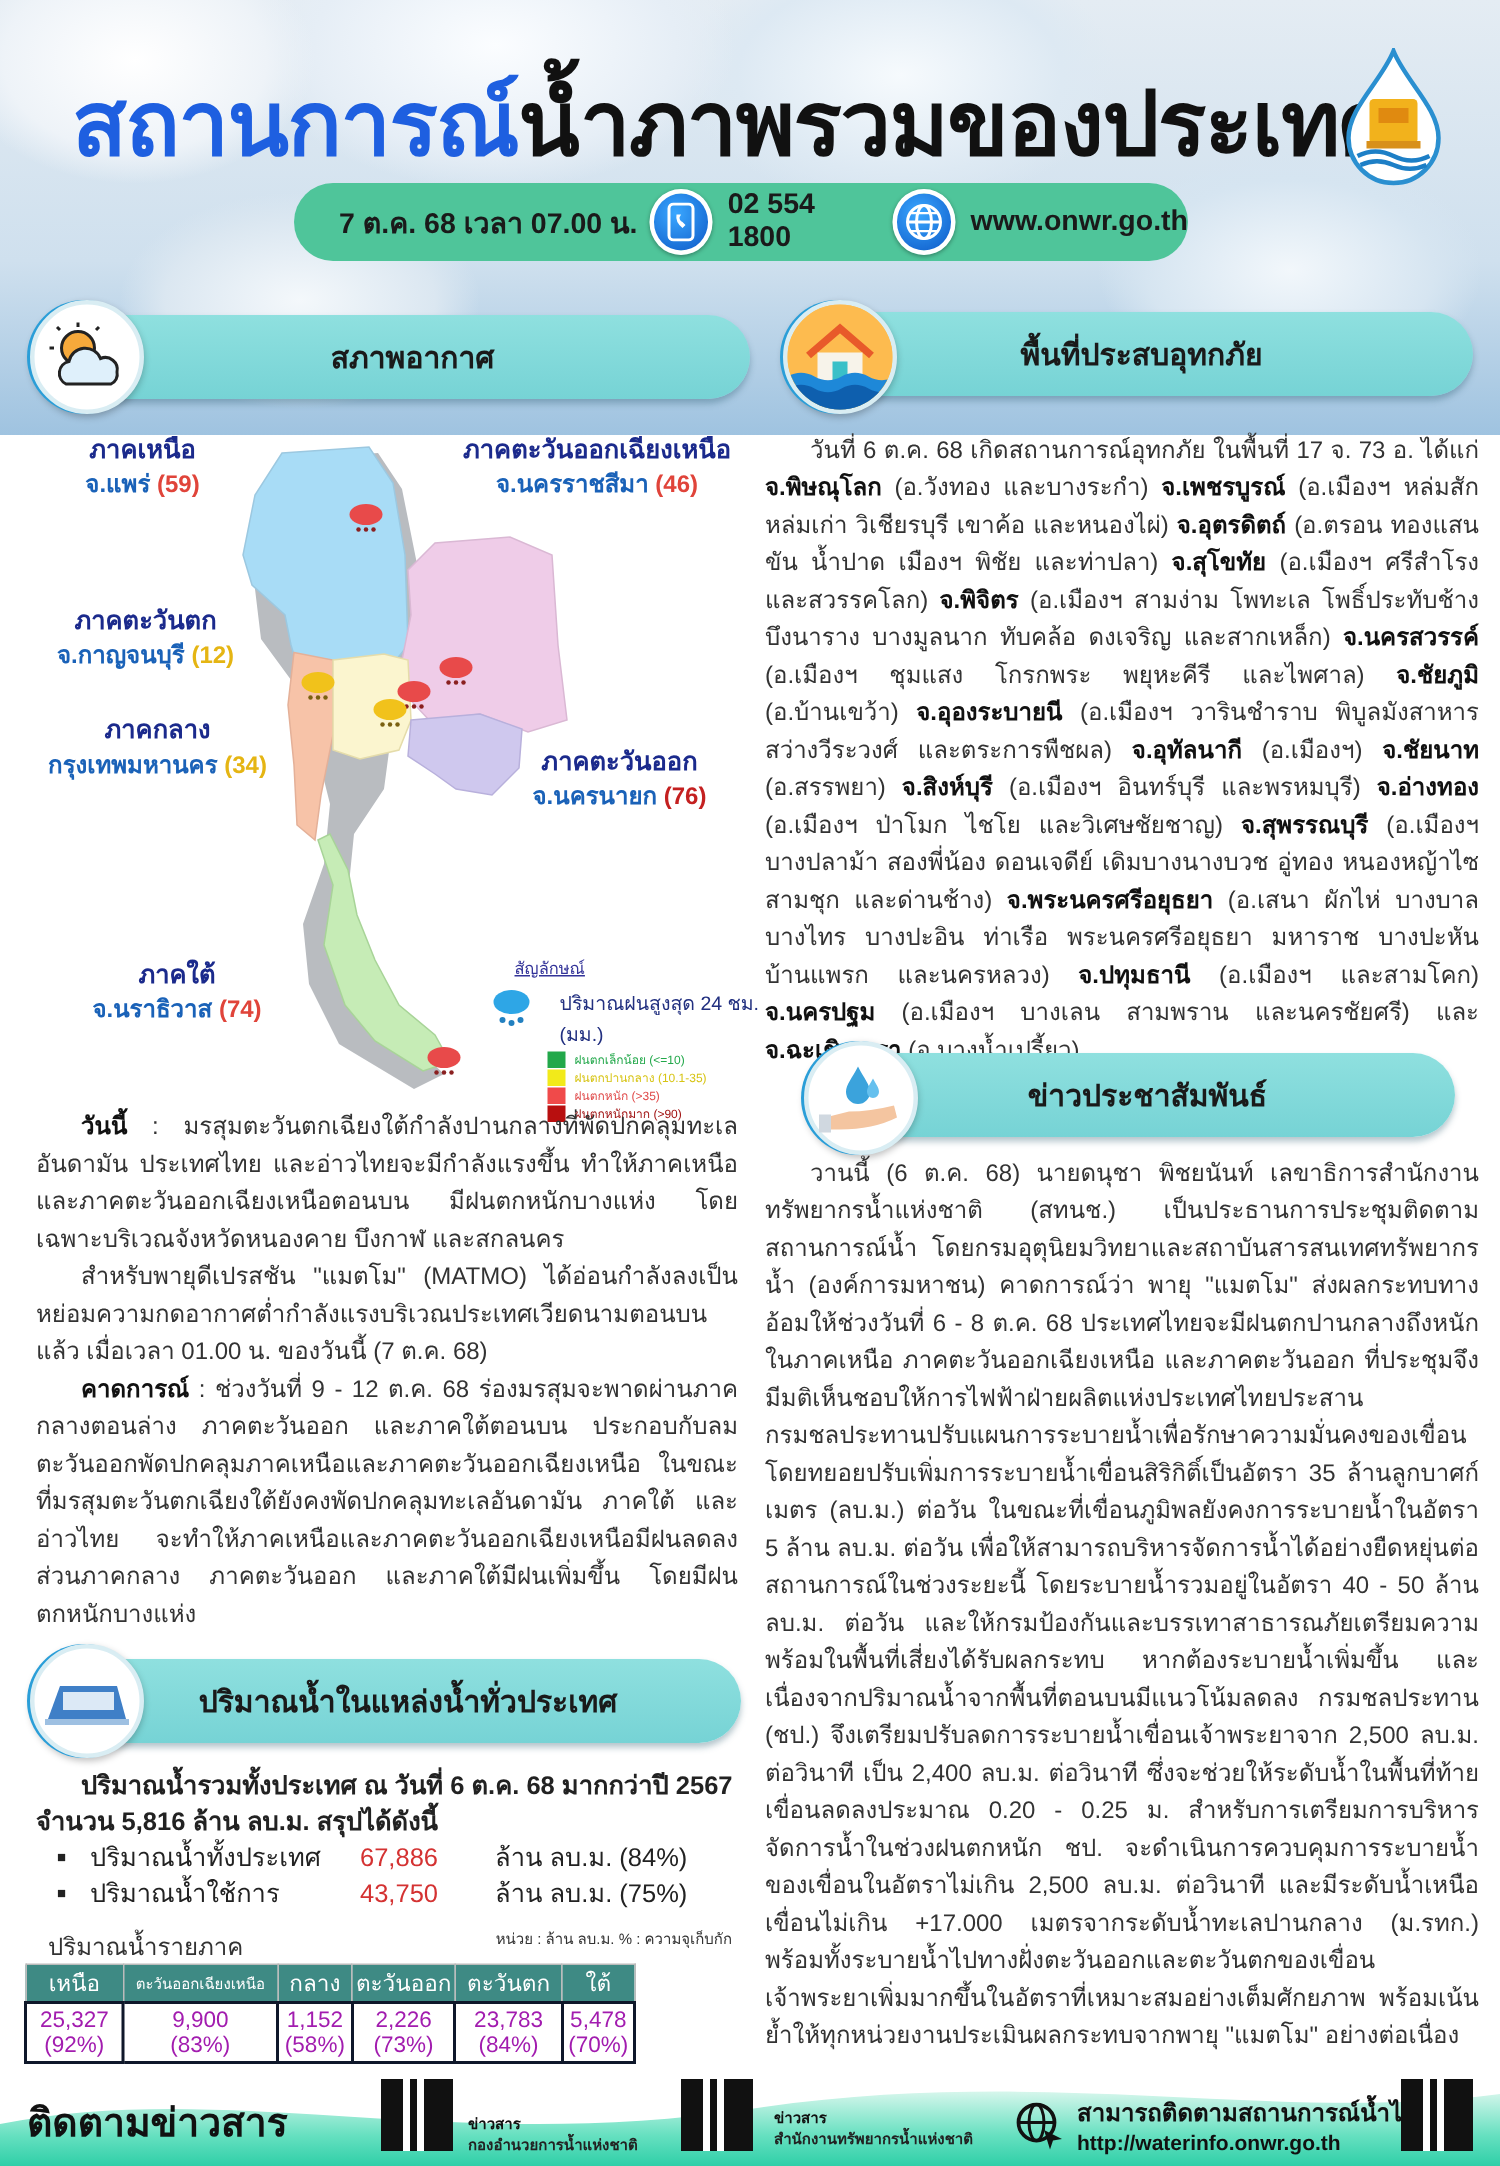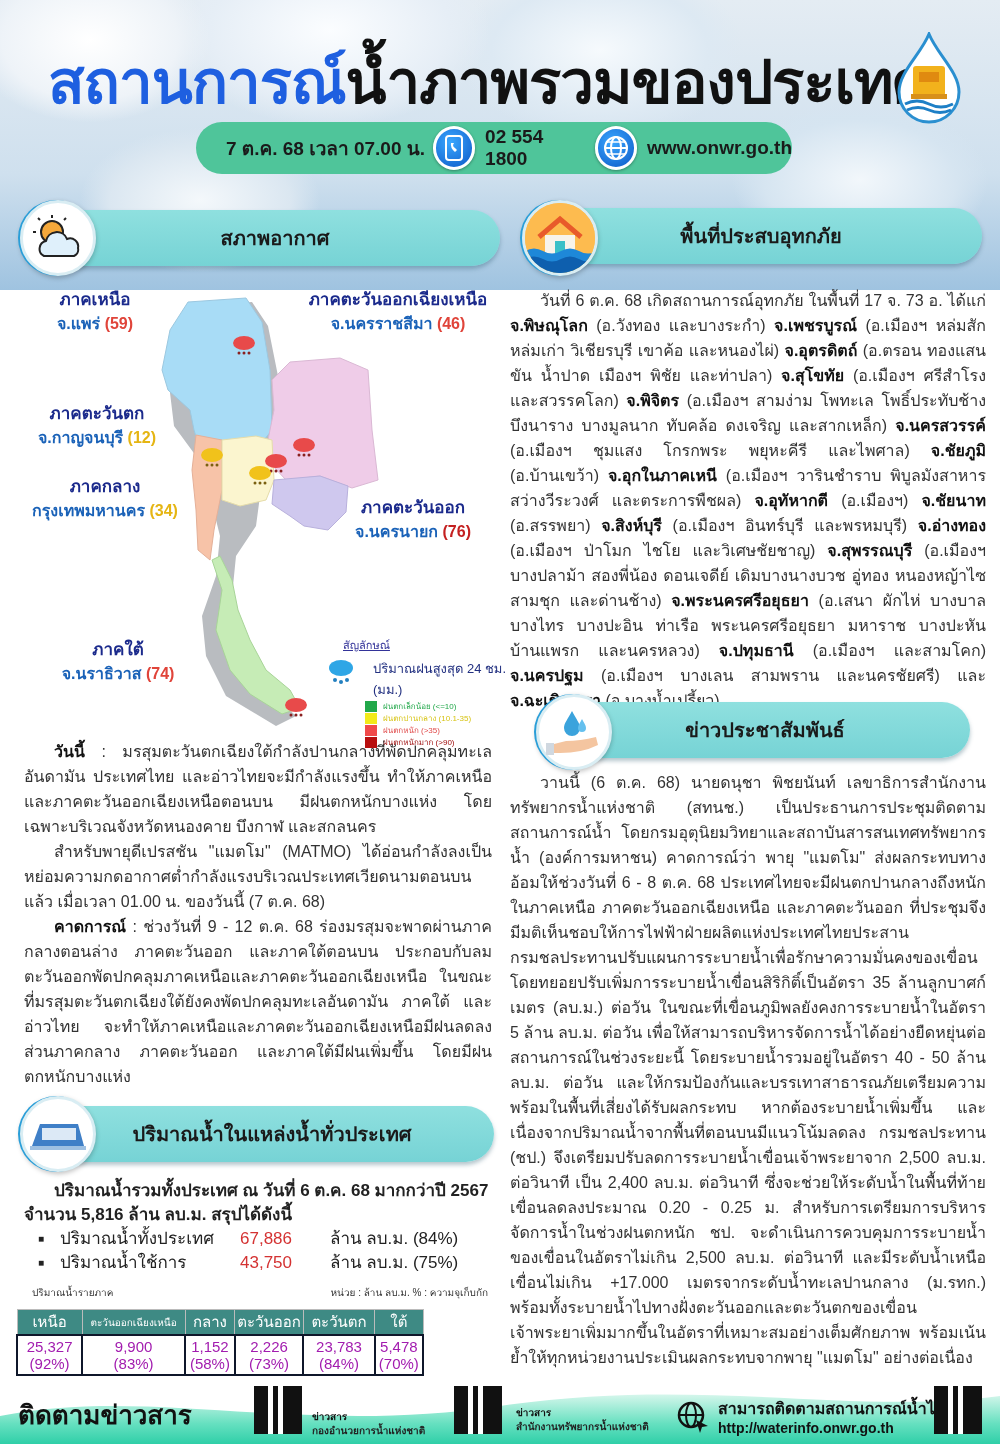--- a/index.html
+++ b/index.html
@@ -87,21 +87,21 @@
   .para p { text-indent: 30px; }
   .para b { color: #111; }
 
   .stats { position: absolute; left: 24px; top: 1179px; width: 470px; font-size: 17px; line-height: 24px; color: #222; }
   .stats .intro { text-indent: 30px; font-weight: bold; }
   .bullet { display: flex; margin-left: 14px; }
   .bullet .dot { width: 22px; font-size: 10px; line-height: 24px; }
   .bullet .label { width: 180px; }
   .bullet .val { color: #d43232; width: 90px; }
 
-  .table-caption { position: absolute; left: 32px; top: 1285px; font-size: 10px; color: #333; }
+  .table-caption { position: absolute; left: 32px; top: 1285px; font-size: 16px; color: #333; }
   .table-unit { position: absolute; right: 512px; top: 1285px; font-size: 10px; color: #333; }
   table.region {
     position: absolute; left: 16px; top: 1309px; width: 408px;
     border-collapse: collapse; font-size: 15px;
   }
   table.region th {
     background: #3e8a84; color: #ffffff; font-weight: normal; height: 24px;
     border: 1px solid #bbbbbb;
   }
   table.region th.small { font-size: 10px; }
@@ -409,22 +409,22 @@
 <div class="para" style="left:510px; top:288px; width:476px;">
   <p>
     <span>วันที่ 6 ต.ค. 68 เกิดสถานการณ์อุทกภัย ในพื้นที่  17 จ. 73 อ. ได้แก่</span>
     <b>จ.พิษณุโลก</b> <span>(อ.วังทอง และบางระกำ)</span>
     <b>จ.เพชรบูรณ์</b> <span>(อ.เมืองฯ หล่มสัก หล่มเก่า วิเชียรบุรี เขาค้อ และหนองไผ่)</span>
     <b>จ.อุตรดิตถ์</b> <span>(อ.ตรอน ทองแสนขัน น้ำปาด เมืองฯ พิชัย และท่าปลา)</span>
     <b>จ.สุโขทัย</b> <span>(อ.เมืองฯ ศรีสำโรง และสวรรคโลก)</span>
     <b>จ.พิจิตร</b> <span>(อ.เมืองฯ สามง่าม โพทะเล โพธิ์ประทับช้าง บึงนาราง บางมูลนาก ทับคล้อ ดงเจริญ และสากเหล็ก)</span>
     <b>จ.นครสวรรค์</b> <span>(อ.เมืองฯ ชุมแสง โกรกพระ พยุหะคีรี และไพศาล)</span>
     <b>จ.ชัยภูมิ</b> <span>(อ.บ้านเขว้า)</span>
-    <b>จ.อุกในภาคเหนี</b> <span>(อ.เมืองฯ วารินชำราบ พิบูลมังสาหาร สว่างวีระวงศ์ และตระการพืชผล)</span>
-    <b>จ.อุทัหากตี</b> <span>(อ.เมืองฯ)</span>
+    <b>จ.อุองระบายนี</b> <span>(อ.เมืองฯ วารินชำราบ พิบูลมังสาหาร สว่างวีระวงศ์ และตระการพืชผล)</span>
+    <b>จ.อุทัลนากี</b> <span>(อ.เมืองฯ)</span>
     <b>จ.ชัยนาท</b> <span>(อ.สรรพยา)</span>
     <b>จ.สิงห์บุรี</b> <span>(อ.เมืองฯ อินทร์บุรี และพรหมบุรี)</span>
     <b>จ.อ่างทอง</b> <span>(อ.เมืองฯ ป่าโมก ไชโย และวิเศษชัยชาญ)</span>
     <b>จ.สุพรรณบุรี</b> <span>(อ.เมืองฯ บางปลาม้า สองพี่น้อง ดอนเจดีย์ เดิมบางนางบวช อู่ทอง หนองหญ้าไซ สามชุก และด่านช้าง)</span>
     <b>จ.พระนครศรีอยุธยา</b> <span>(อ.เสนา ผักไห่ บางบาล บางไทร บางปะอิน ท่าเรือ พระนครศรีอยุธยา มหาราช บางปะหัน บ้านแพรก และนครหลวง)</span>
     <b>จ.ปทุมธานี</b> <span>(อ.เมืองฯ และสามโคก)</span>
     <b>จ.นครปฐม</b> <span>(อ.เมืองฯ บางเลน สามพราน และนครชัยศรี) และ</span>
     <b>จ.ฉะเชิงเทรา</b> <span>(อ.บางน้ำเปรี้ยว)</span>
   </p>
 </div>

